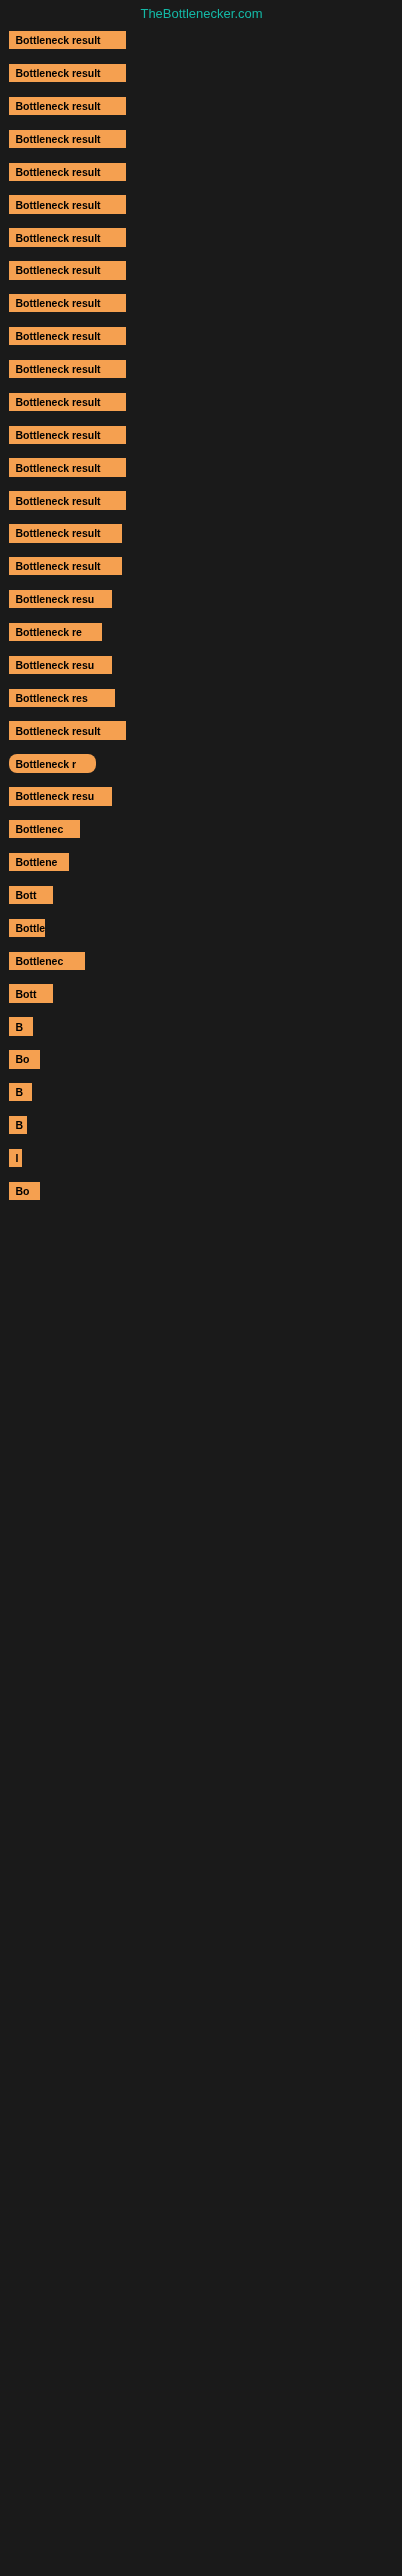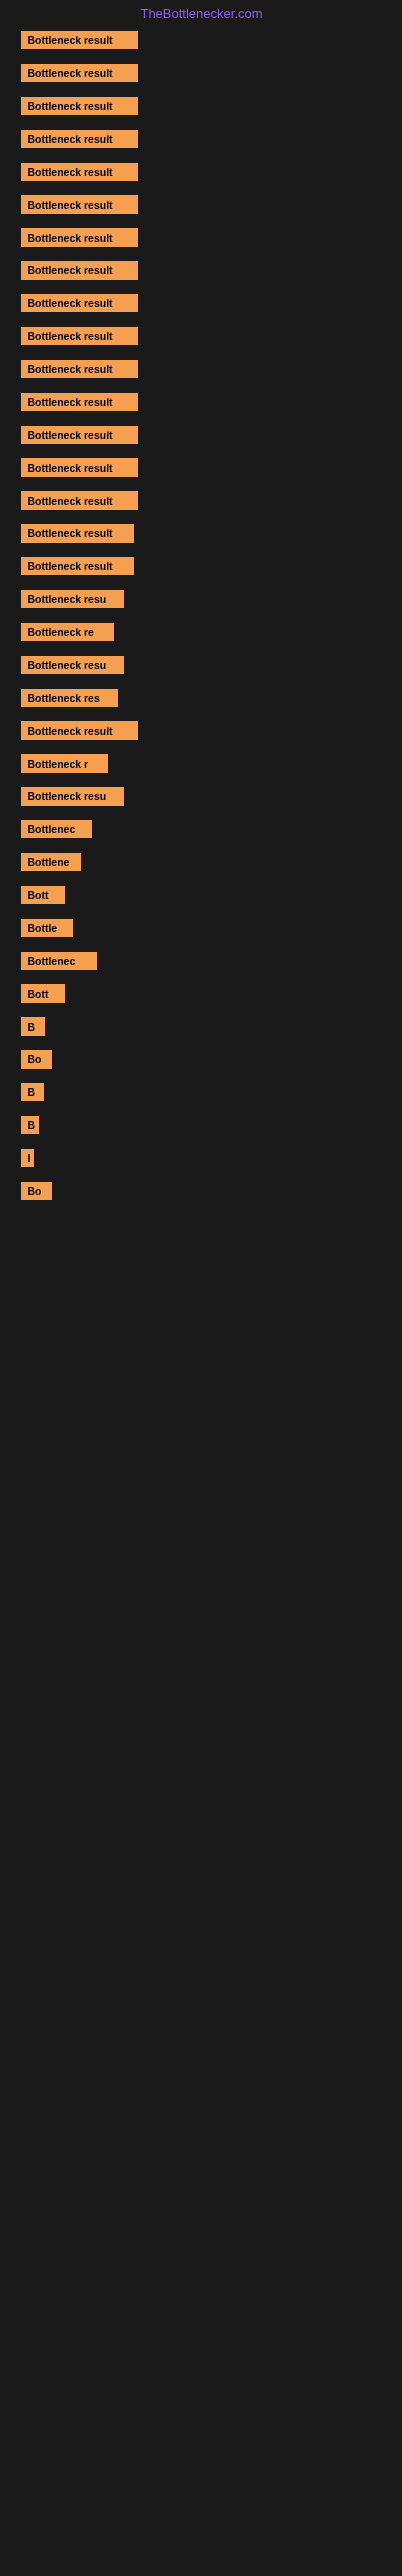--- a/index.html
+++ b/index.html
@@ -11,34 +11,34 @@
     body {
       background-color: #1a1a1a;
       width: 403px;
       min-height: 2576px;
       font-family: Arial, sans-serif;
       position: relative;
     }
 
     .site-title {
       text-align: center;
-      color: #8b5cf6;
+      color: #14b8a6;
       font-size: 13px;
       padding: 6.4px 0 9.7px 0;
       font-weight: normal;
     }
 
     .bottleneck-bar {
       background-color: #f5a050;
       color: #000;
       font-size: 10.5px;
       font-weight: bold;
       padding: 3.2px 6.4px;
       margin-bottom: 14.5px;
-      margin-left: 21px;
+      margin-left: 9px;
       display: flex;
       align-items: center;
       white-space: nowrap;
       overflow: hidden;
     }
   </style>
 </head>
 <body>
 
 <div class="site-title">TheBottlenecker.com</div>
@@ -57,28 +57,28 @@
     <div class="bottleneck-bar" style="width: 117px;">Bottleneck result</div>
     <div class="bottleneck-bar" style="width: 117px;">Bottleneck result</div>
     <div class="bottleneck-bar" style="width: 117px;">Bottleneck result</div>
     <div class="bottleneck-bar" style="width: 117px;">Bottleneck result</div>
     <div class="bottleneck-bar" style="width: 117px;">Bottleneck result</div>
     <div class="bottleneck-bar" style="width: 113px;">Bottleneck result</div>
     <div class="bottleneck-bar" style="width: 113px;">Bottleneck result</div>
     <div class="bottleneck-bar" style="width: 103px;">Bottleneck resu</div>
     <div class="bottleneck-bar" style="width: 93px;">Bottleneck re</div>
     <div class="bottleneck-bar" style="width: 103px;">Bottleneck resu</div>
-    <div class="bottleneck-bar" style="width: 97px;">Bottleneck res</div>
+    <div class="bottleneck-bar" style="width: 106px;">Bottleneck res</div>
     <div class="bottleneck-bar" style="width: 117px;">Bottleneck result</div>
-    <div class="bottleneck-bar" style="width: 87px;">Bottleneck r</div>
+    <div class="bottleneck-bar" style="width: 87px; border-radius: 8px;">Bottleneck r</div>
     <div class="bottleneck-bar" style="width: 103px;">Bottleneck resu</div>
     <div class="bottleneck-bar" style="width: 71px;">Bottlenec</div>
     <div class="bottleneck-bar" style="width: 60px;">Bottlene</div>
     <div class="bottleneck-bar" style="width: 44px;">Bott</div>
-    <div class="bottleneck-bar" style="width: 52px;">Bottle</div>
+    <div class="bottleneck-bar" style="width: 36px;">Bottle</div>
     <div class="bottleneck-bar" style="width: 76px; text-align: right;">Bottlenec</div>
     <div class="bottleneck-bar" style="width: 44px;">Bott</div>
     <div class="bottleneck-bar" style="width: 24px;">B</div>
     <div class="bottleneck-bar" style="width: 31px;">Bo</div>
     <div class="bottleneck-bar" style="width: 22.5px;">B</div>
     <div class="bottleneck-bar" style="width: 17.7px;">B</div>
     <div class="bottleneck-bar" style="width: 11.3px;">I</div>
     <div class="bottleneck-bar" style="width: 31px;">Bo</div>
   </div>
 

